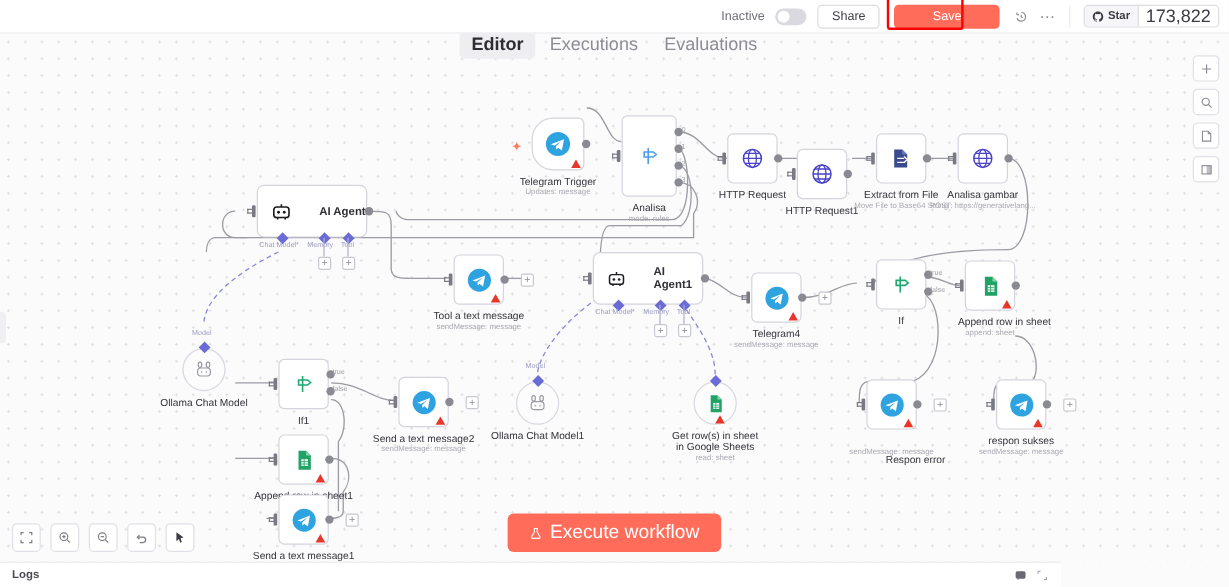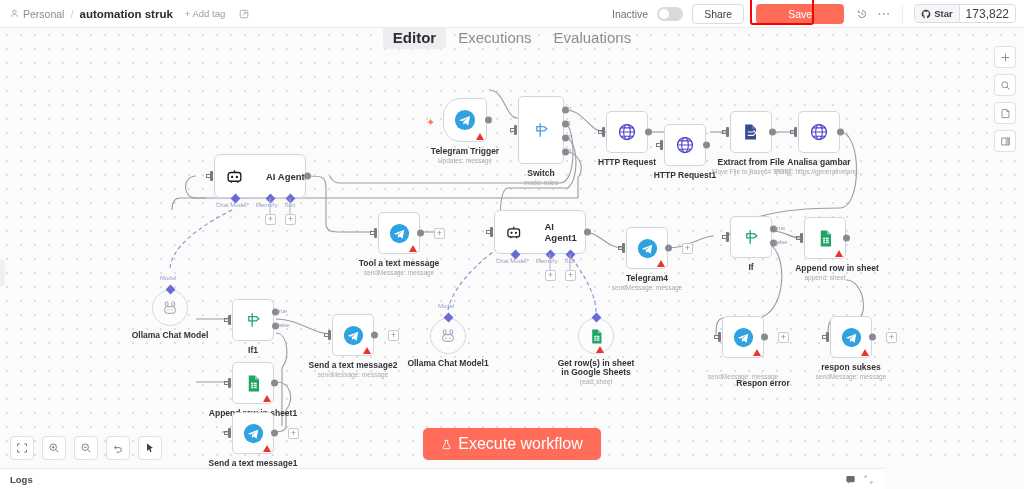--- a/index.html
+++ b/index.html
@@ -46,21 +46,21 @@
   }
   .save-highlight {
     position: absolute; left: -3px; top: -4px; width: 64px; height: 28px;
     border: 2.5px solid #ff0000; border-radius: 3px; pointer-events: none;
   }
   .ico-btn { color: #8d8d95; display: flex; align-items: center; justify-content: center; }
   .dots { letter-spacing: 1px; color: #8d8d95; font-size: 13px; line-height: 8px; }
   .divider-v { width: 1px; height: 18px; background: #ececef; margin: 0 2px; }
   .star-group { display: flex; align-items: stretch; border: 1px solid #dcdce2; border-radius: 4px; overflow: hidden; height: 19px; }
   .star-left { display: flex; align-items: center; gap: 3px; background: #f6f6f8; padding: 0 6px; font-size: 9.5px; font-weight: 600; color: #3c3c44; }
-  .star-count { display: flex; align-items: center; padding: 0 6px; font-size: 12px; background: #fff; color: #3c3c44; border-left: 1px solid #dcdce2; }
+  .star-count { display: flex; align-items: center; padding: 0 6px; font-size: 15px; background: #fff; color: #3c3c44; border-left: 1px solid #dcdce2; }
 
   
   .tabs {
     position: absolute; top: 27px; left: 0; width: 1024px; height: 20px;
     display: flex; justify-content: center; align-items: center; gap: 2px; z-index: 35;
     pointer-events: none;
   }
   .tab { font-size: 15px; padding: 3px 10px; border-radius: 4px; color: #8c8c94; pointer-events: auto; }
   .tab.active { background: #eeeef1; color: #2d2d33; font-weight: 600; }
 
@@ -76,21 +76,21 @@
 
   
   .node { position: absolute; }
   .nbox {
     background: #fff; border: 1px solid #d4d4dc; border-radius: 5px;
     display: flex; align-items: center; justify-content: center; position: relative;
   }
   .nbox.sq { width: 42px; height: 42px; }
   .nlabel {
     position: absolute; left: 50%; transform: translateX(-50%);
-    white-space: nowrap; font-size: 8.5px; color: #33333a; font-weight: 700;
+    white-space: nowrap; font-size: 8.5px; color: #33333a; font-weight: 400;
   }
   .nsub {
     position: absolute; left: 50%; transform: translateX(-50%);
     white-space: nowrap; text-align: center; font-size: 6.5px; color: #a9a9b2;
   }
   .warn {
     position: absolute; right: 2px; bottom: 1px; width: 0; height: 0;
     border-left: 4px solid transparent; border-right: 4px solid transparent;
     border-bottom: 7px solid #e8362a;
   }
@@ -176,38 +176,20 @@
   .edge-handle {
     position: absolute; left: 0; top: 232px; width: 5px; height: 26px;
     background: #f0f0f3; border-radius: 0 3px 3px 0; z-index: 15;
   }
   .arrow-annotation { position: absolute; inset: 0; pointer-events: none; z-index: 45; }
 </style>
 </head>
 <body>
 
 <div class="topbar">
-  <div class="bc">
-    <span class="bc-person">
-      <svg width="9" height="9" viewBox="0 0 16 16">
-        <circle cx="8" cy="5" r="3" fill="none" stroke="#9a9aa2" stroke-width="1.4"></circle>
-        <path d="M2.5 14c0-3 2.5-4.5 5.5-4.5S13.5 11 13.5 14" fill="none" stroke="#9a9aa2" stroke-width="1.4"></path>
-      </svg>
-      <span>Personal</span>
-    </span>
-    <span class="bc-sep">/</span>
-    <span class="bc-title">automation struk</span>
-    <span class="bc-addtag">+ Add tag</span>
-    <span class="bc-openicon">
-      <svg width="10" height="10" viewBox="0 0 16 16">
-        <rect x="2" y="2" width="12" height="12" rx="2" fill="none" stroke="#9a9aa2" stroke-width="1.3"></rect>
-        <path d="M6 10l5-5M8 5h3v3" fill="none" stroke="#9a9aa2" stroke-width="1.3"></path>
-      </svg>
-    </span>
-  </div>
 
   <div class="top-right">
     <span class="inactive-label">Inactive</span>
     <span class="toggle"></span>
     <button class="btn-share">Share</button>
     <span class="save-wrap">
       <button class="btn-save">Save</button>
       <span class="save-highlight"></span>
     </span>
     <span class="ico-btn">
@@ -318,21 +300,21 @@
       </svg>
     </div>
     <span class="port" style="right:-5px; top:14px;"></span>
     <span class="port" style="right:-5px; top:28px;"></span>
     <span class="port" style="right:-5px; top:42px;"></span>
     <span class="port" style="right:-5px; top:56px;"></span>
     <span class="outlabel" style="left:50px; top:10px;">0</span>
     <span class="outlabel" style="left:50px; top:24px;">1</span>
     <span class="outlabel" style="left:50px; top:38px;">2</span>
     <span class="outlabel" style="left:50px; top:52px;">3</span>
-    <span class="nlabel" style="top:72px;">Switch</span>
+    <span class="nlabel" style="top:72px;">Analisa</span>
     <span class="nsub" style="top:83px;">mode: rules</span>
   </div>
 
   <div class="node" style="left:606px; top:83px;">
     <div class="nbox sq">
       <span class="port-in"></span>
       <svg width="20" height="20" viewBox="0 0 24 24">
         <circle cx="12" cy="12" r="9" fill="none" stroke="#4a42c8" stroke-width="1.5"></circle>
         <ellipse cx="12" cy="12" rx="4" ry="9" fill="none" stroke="#4a42c8" stroke-width="1.3"></ellipse>
         <path d="M3 12h18M4.5 7h15M4.5 17h15" stroke="#4a42c8" stroke-width="1.3"></path>

